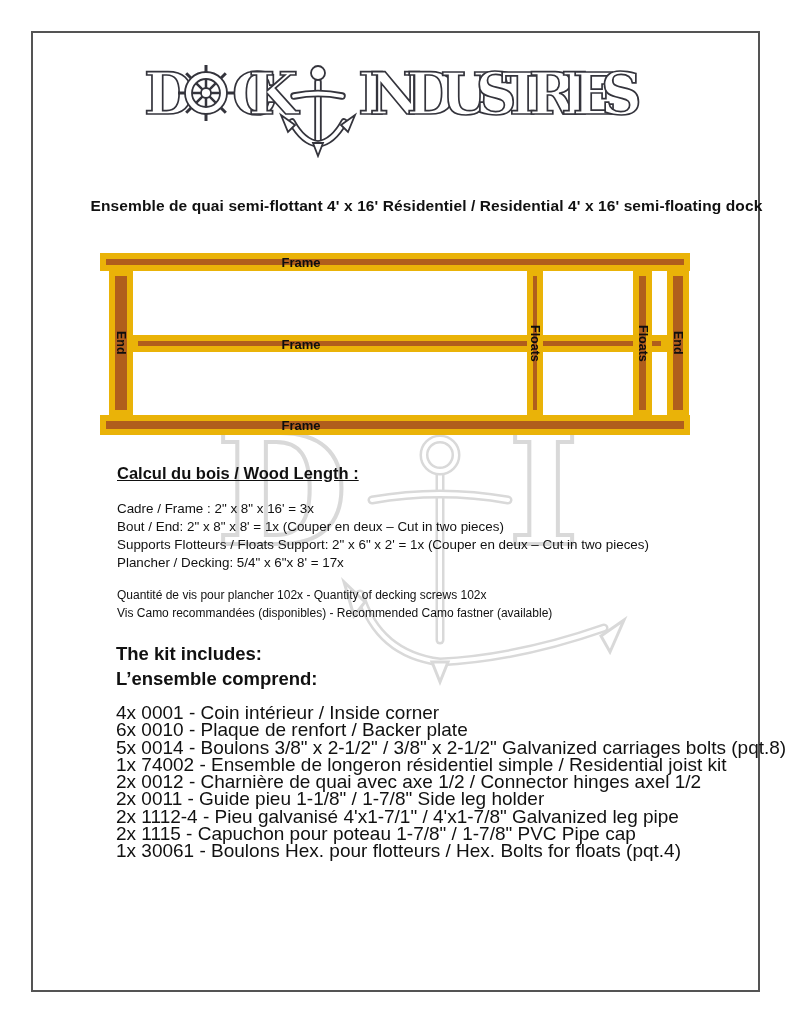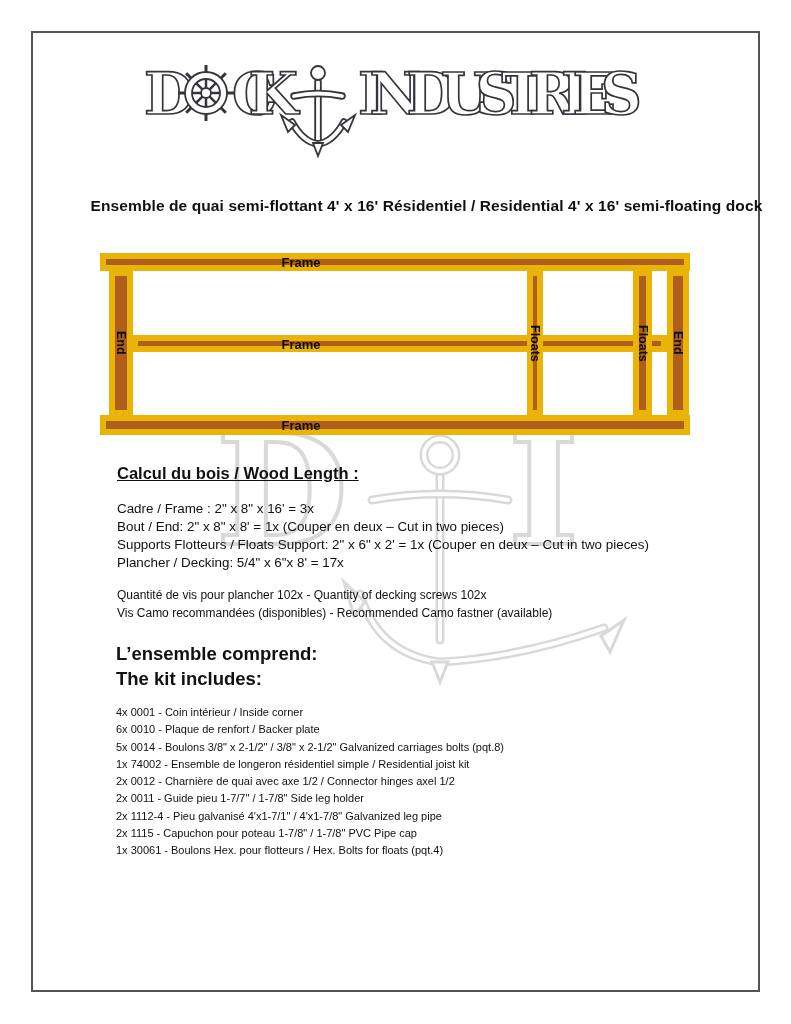--- a/index.html
+++ b/index.html
@@ -46,21 +46,21 @@
   .wm-solid{fill:#ffffff;stroke:#d9d9d9;stroke-width:3;}
   
   .content{position:absolute;left:0;top:0;width:791px;height:736px;z-index:2;}
   .wood-heading{
     position:absolute;left:117px;top:464px;
     font-size:16.5px;font-weight:bold;text-decoration:underline;
   }
   .wood-lines{position:absolute;left:117px;top:500px;font-size:13.4px;line-height:18px;}
   .screw-lines{position:absolute;left:117px;top:586px;font-size:12px;line-height:18px;}
   .kit-headings{position:absolute;left:116px;top:642px;font-size:18.5px;font-weight:bold;line-height:24.5px;}
-  .kit-list{position:absolute;left:116px;top:704px;font-size:11px;line-height:17.3px;}
+  .kit-list{position:absolute;left:116px;top:704px;font-size:19px;line-height:17.3px;}
   .line{white-space:pre;}
   
   .logo-letter{font-family:"DejaVu Serif",serif;font-weight:bold;font-size:57px;
     fill:#ffffff;stroke:#34343c;stroke-width:1.7px;}
   .lg-out{fill:none;stroke:#34343c;stroke-width:7.5;stroke-linecap:round;}
   .lg-in{fill:none;stroke:#ffffff;stroke-width:3.8;stroke-linecap:round;}
   .lg-solid{fill:#ffffff;stroke:#34343c;stroke-width:1.8;}
   .lg-line{stroke:#34343c;fill:none;}
 </style>
 </head>
@@ -159,29 +159,29 @@
       <div class="line">Supports Flotteurs / Floats Support: 2" x 6" x 2' = 1x (Couper en deux – Cut in two pieces)</div>
       <div class="line">Plancher / Decking: 5/4" x 6"x 8' = 17x</div>
     </div>
 
     <div class="screw-lines">
       <div class="line">Quantité de vis pour plancher 102x - Quantity of decking screws 102x</div>
       <div class="line">Vis Camo recommandées (disponibles) - Recommended Camo fastner (available)</div>
     </div>
 
     <div class="kit-headings">
+      <div>The kit includes:</div>
       <div>L’ensemble comprend:</div>
-      <div>The kit includes:</div>
     </div>
 
     <div class="kit-list">
       <div class="line">4x 0001 - Coin intérieur / Inside corner</div>
       <div class="line">6x 0010 - Plaque de renfort / Backer plate</div>
       <div class="line">5x 0014 - Boulons 3/8" x 2-1/2" / 3/8" x 2-1/2" Galvanized carriages bolts (pqt.8)</div>
       <div class="line">1x 74002 - Ensemble de longeron résidentiel simple / Residential joist kit</div>
       <div class="line">2x 0012 - Charnière de quai avec axe 1/2 / Connector hinges axel 1/2</div>
-      <div class="line">2x 0011 - Guide pieu 1-7/7" / 1-7/8" Side leg holder</div>
+      <div class="line">2x 0011 - Guide pieu 1-1/8" / 1-7/8" Side leg holder</div>
       <div class="line">2x 1112-4 - Pieu galvanisé 4'x1-7/1" / 4'x1-7/8" Galvanized leg pipe</div>
       <div class="line">2x 1115 - Capuchon pour poteau 1-7/8" / 1-7/8" PVC Pipe cap</div>
       <div class="line">1x 30061 - Boulons Hex. pour flotteurs / Hex. Bolts for floats (pqt.4)</div>
     </div>
   </div>
 </div>
 
 </body></html>

